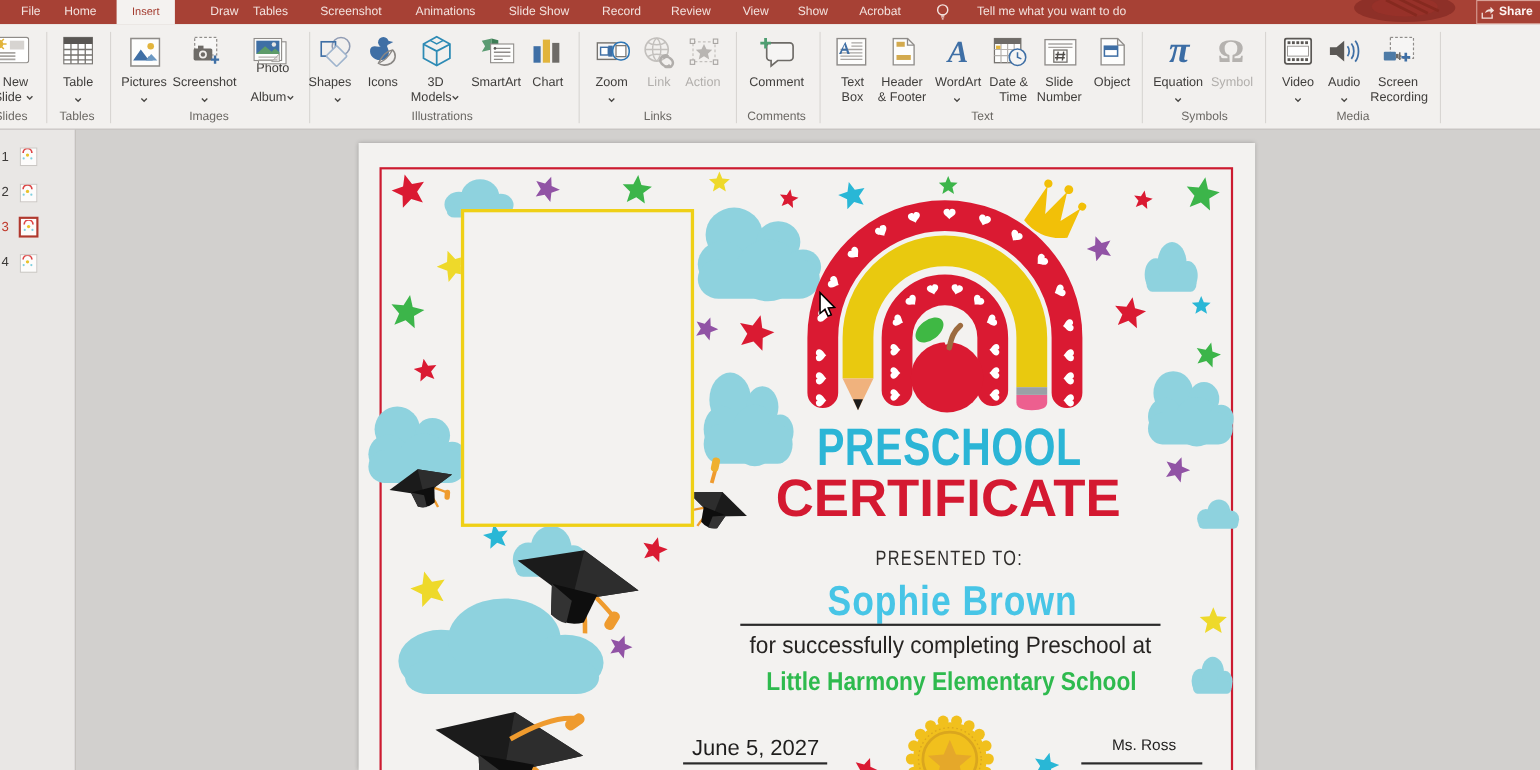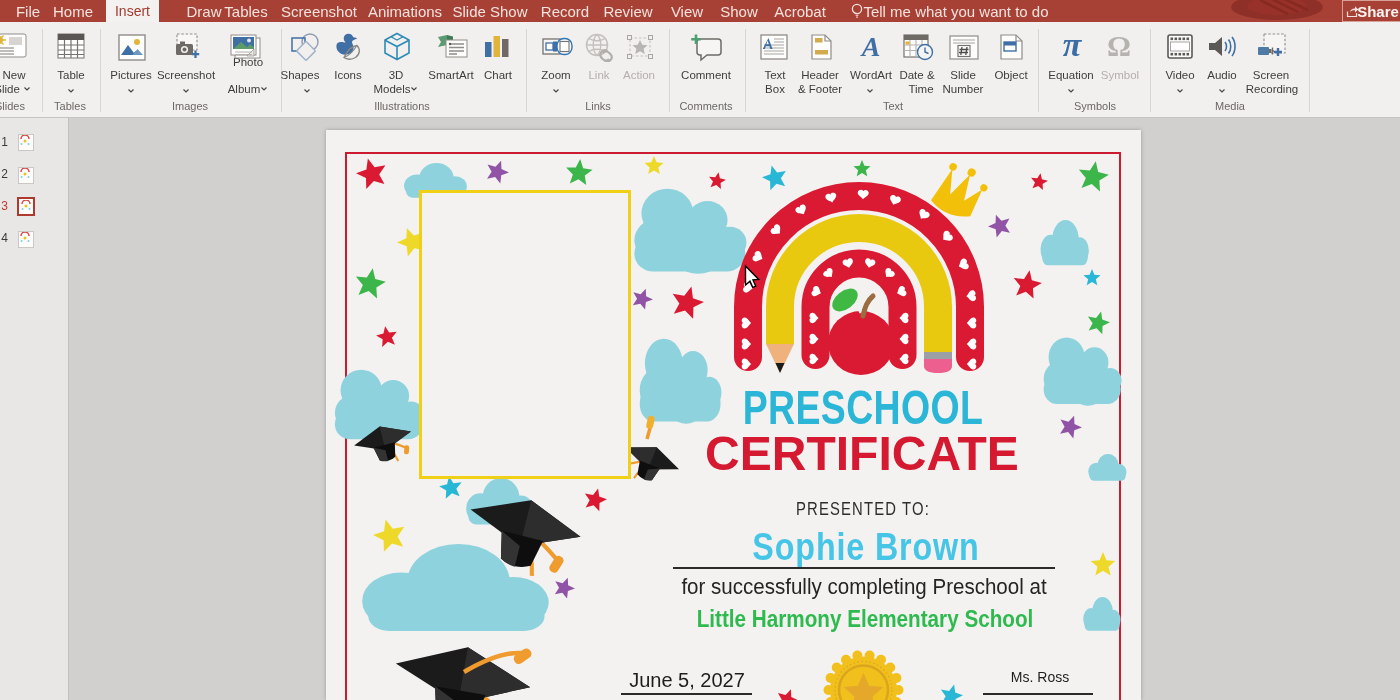--- a/index.html
+++ b/index.html
@@ -2,23 +2,23 @@
 <html><head>
 <meta charset="utf-8">
 <style>
   html,body{margin:0;padding:0;}
   body{width:1400px;height:700px;overflow:hidden;position:relative;
        font-family:"Liberation Sans",sans-serif;background:#d2d0ce;}
   .abs{position:absolute;}
   
   #titlebar{position:absolute;left:0;top:0;width:1400px;height:22px;background:#a74135;}
   .tab{position:absolute;top:0;height:22px;line-height:23px;color:#f3e2de;
-       font-size:15px;transform:translateX(-50%);white-space:nowrap;}
+       font-size:11px;transform:translateX(-50%);white-space:nowrap;}
   #instab{position:absolute;left:106px;top:0;width:53px;height:22px;background:#f4f2f0;}
-  #instab span{display:block;text-align:center;line-height:23px;color:#a33a2e;font-size:14px;}
+  #instab span{display:block;text-align:center;line-height:23px;color:#a33a2e;font-size:10px;}
   
   #ribbon{position:absolute;left:0;top:22px;width:1400px;height:95px;background:#f2f0ee;}
   #ribbon-border{position:absolute;left:0;top:117px;width:1400px;height:1px;background:#c6c3c0;}
   .div{position:absolute;top:29px;width:1px;height:83px;background:#d8d5d2;}
   .bl{position:absolute;transform:translateX(-50%);font-size:11.5px;color:#3f3d3b;
       white-space:nowrap;line-height:13px;}
   .bl.gray{color:#b2afac;}
   .gl{position:absolute;transform:translateX(-50%);font-size:11px;color:#6b6864;
       white-space:nowrap;line-height:12px;}
   .chev{position:absolute;transform:translateX(-50%);}

